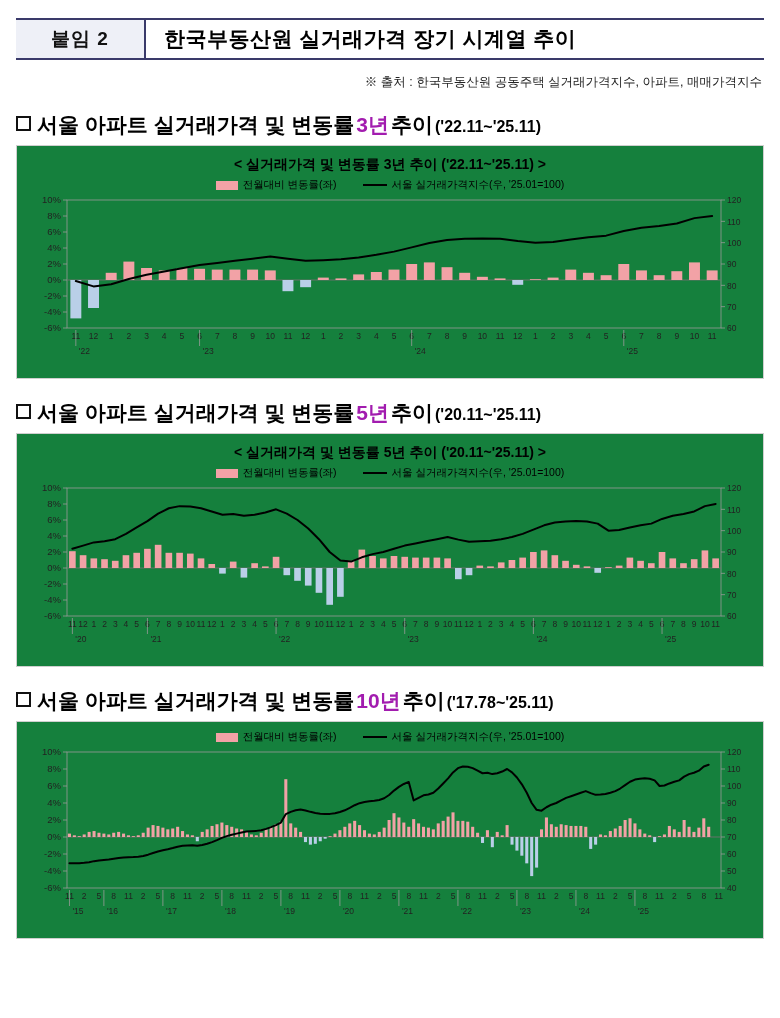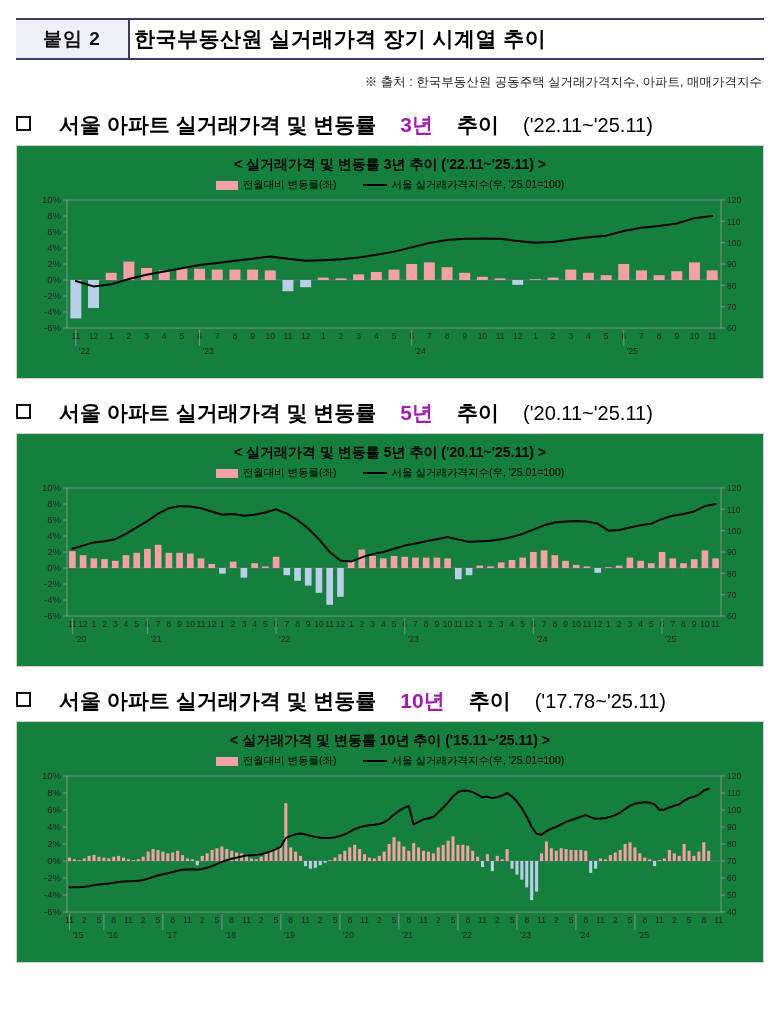--- a/index.html
+++ b/index.html
@@ -17,62 +17,62 @@
   .page { padding: 14px 16px 0 16px; }
 
   
   .banner {
     display: flex;
     align-items: stretch;
     height: 42px;
     margin: 4px 0 0 0;
   }
   .banner-tag {
-    width: 112px;
+    width: 128px;
     background: #eef0f7;
     border-top: 2px solid #3a3a6a;
     border-bottom: 2px solid #3a3a6a;
     display: flex; align-items: center; justify-content: center;
     font-size: 19px; font-weight: bold; letter-spacing: 1px;
     color: #111;
   }
   .banner-title {
     flex: 1;
     border-top: 2px solid #3a3a6a;
     border-bottom: 2px solid #3a3a6a;
     border-left: 2px solid #3a3a6a;
     display: flex; align-items: center;
-    padding-left: 4px;
+    padding-left: 18px;
     font-size: 21px; font-weight: bold; letter-spacing: 0.5px;
   }
   .source {
     text-align: right;
     font-size: 12.5px;
     color: #222;
     margin: 14px 2px 0 0;
   }
 
   
   .section { margin-top: 20px; }
   .sec-head {
     display: flex; align-items: baseline;
     font-size: 21px; font-weight: bold;
-    gap: 24px;
+    gap: 2px;
     margin-bottom: 6px;
   }
   .checkbox {
     display: inline-block;
     width: 15px; height: 15px;
     border: 2px solid #111;
     margin-right: 4px;
     position: relative; top: -1px;
   }
   .sec-head .hl { color: #a21caf; }
   .sec-head .range {
-    font-size: 20px; font-weight: normal; text-align: right;
+    font-size: 16px; font-weight: bold; text-align: right;
   }
 
   
   .card {
     border: 1px solid #cfcfcf;
     padding: 8px 6px 6px 6px;
     background: #15803d;
   }
   .chart-title {
     text-align: center;
@@ -452,21 +452,20 @@
 
   <div class="section">
     <div class="sec-head">
       <span class="checkbox"></span>
       <span>서울 아파트 실거래가격 및 변동률</span>
       <span class="hl">10년</span>
       <span>추이</span>
       <span class="range">('17.78~'25.11)</span>
     </div>
     <div class="card">
-      <div class="chart-title">&lt; 실거래가격 및 변동률 10년 추이 ('15.11~'25.11) &gt;</div>
       <div class="legend">
         <span class="item">
           <span class="swatch-bar"></span>
           <span>전월대비 변동률(좌)</span>
         </span>
         <span class="item">
           <span class="swatch-line"></span>
           <span>서울 실거래가격지수(우, '25.01=100)</span>
         </span>
       </div>

